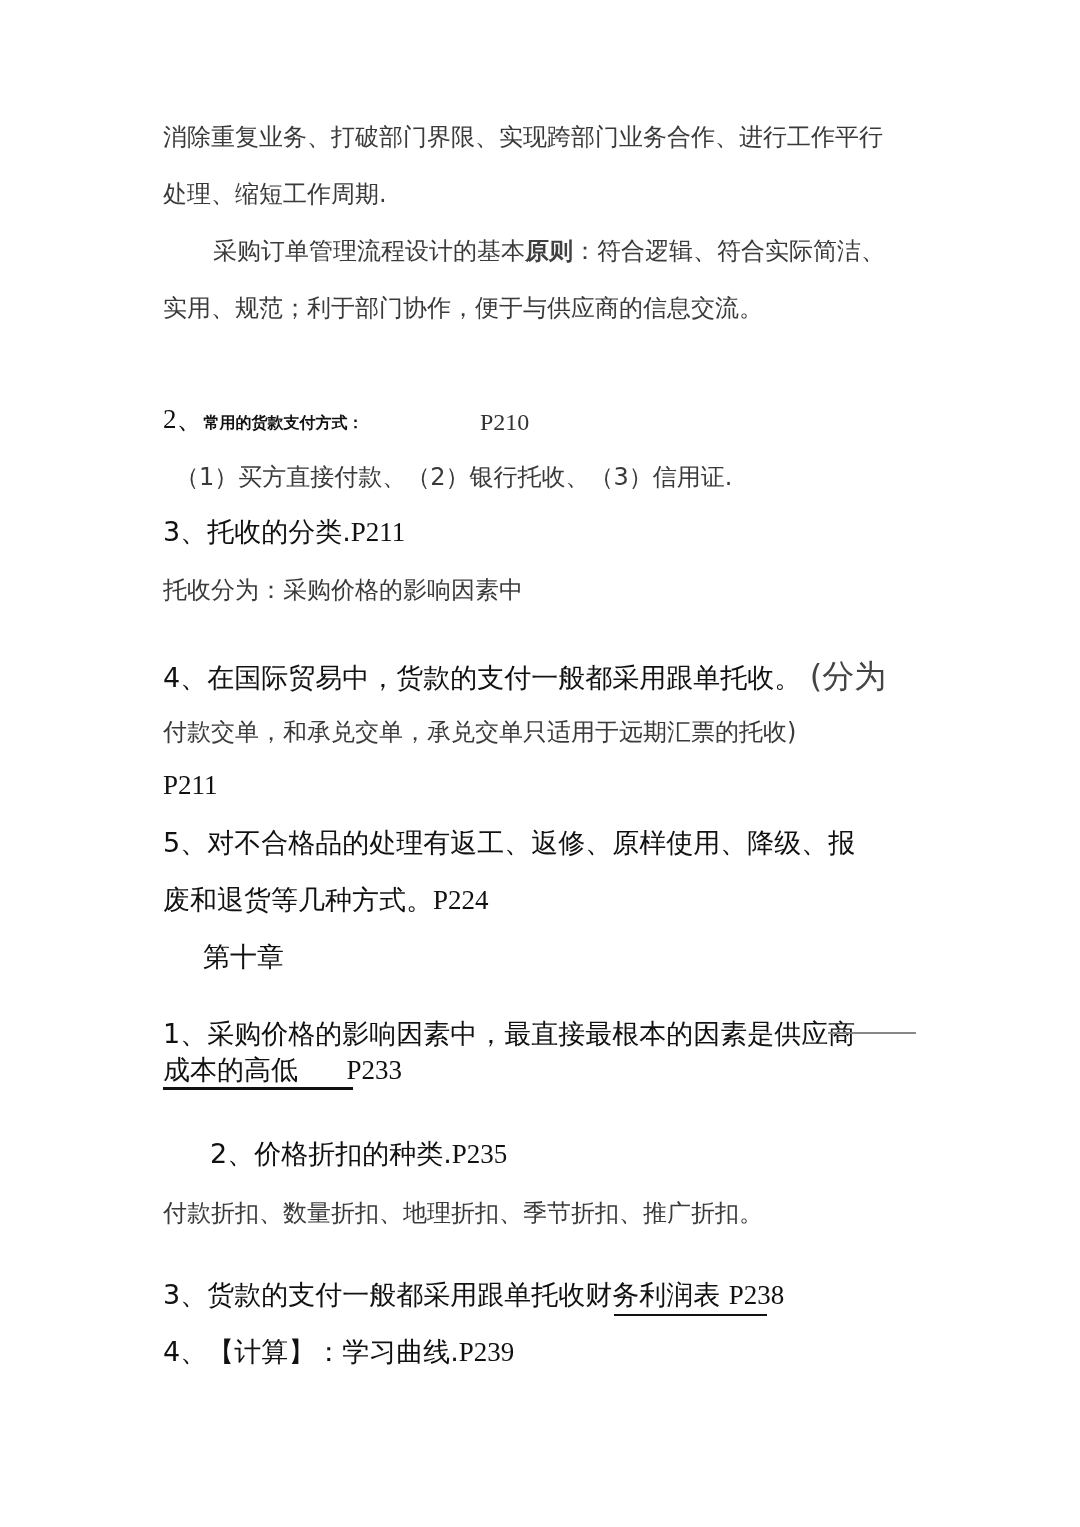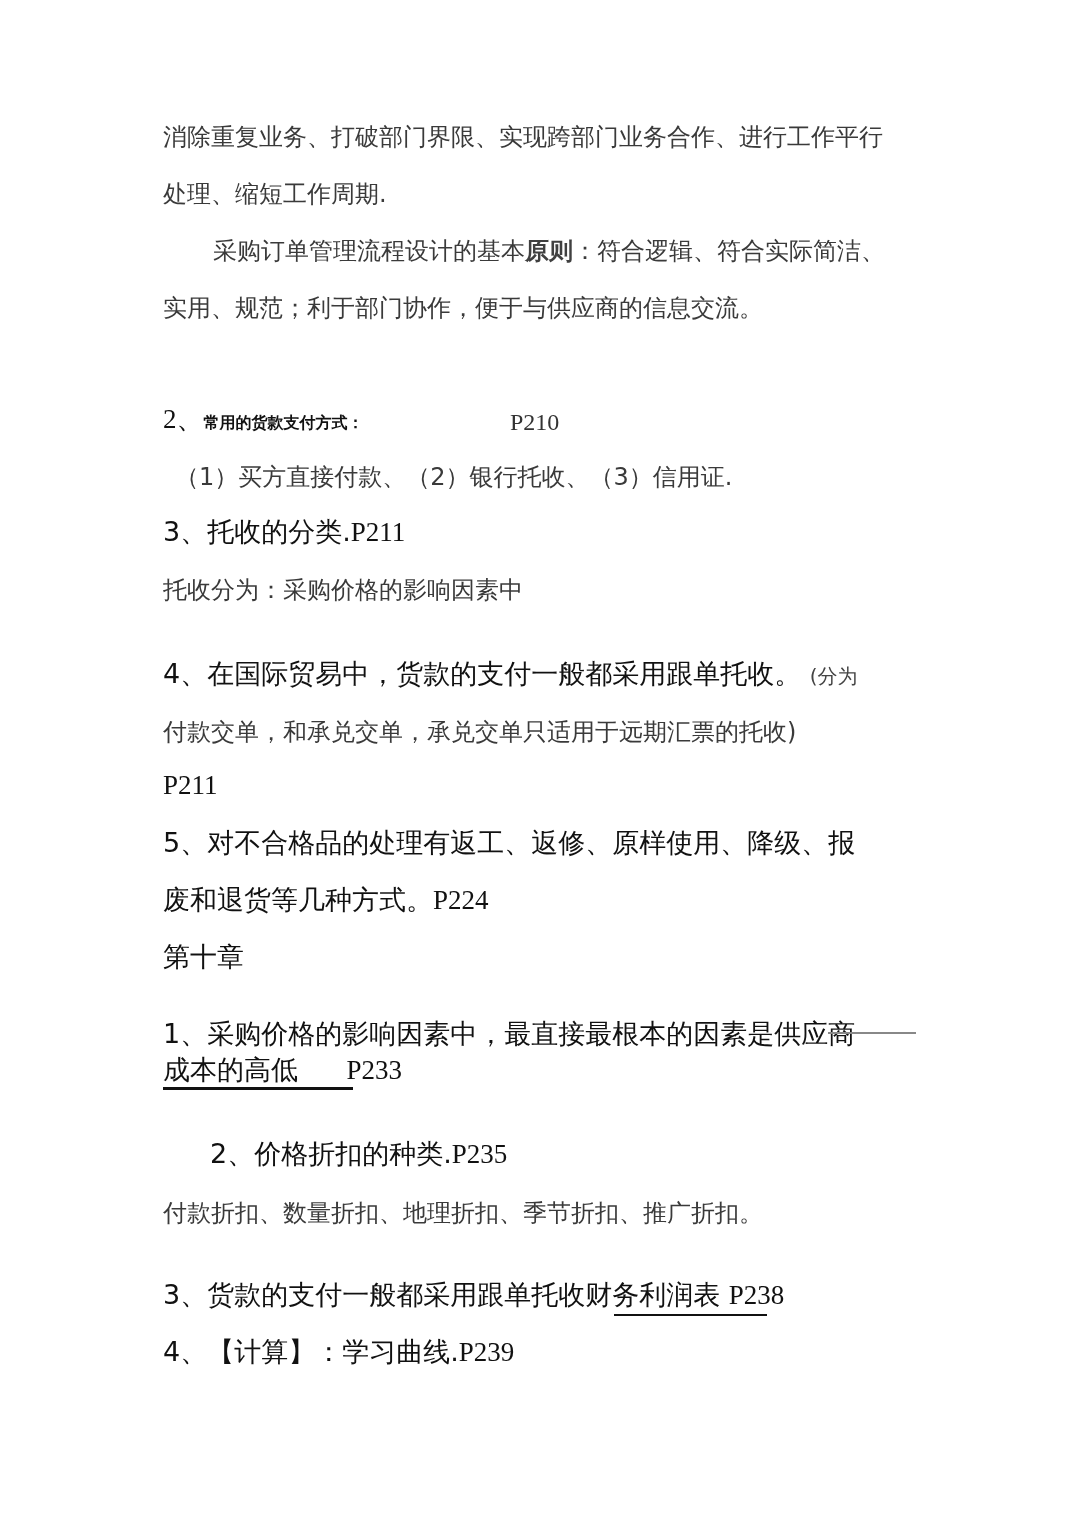--- a/index.html
+++ b/index.html
@@ -42,53 +42,53 @@
 <div class="line light" style="top:239px; left:213px;">
   <span>采购订单管理流程设计的基本</span><span style="font-weight:bold; color:#404040;">原则</span><span>：符合逻辑、符合实际简洁、</span>
 </div>
 <div class="line light" style="top:296px;">
   <span>实用、规范；利于部门协作，便于与供应商的信息交流。</span>
 </div>
 
 <div class="line" style="top:406px;">
   <span class="serif" style="font-size:27px; color:#111;">2、</span><span class="small-bold" style="color:#111;">常用的货款支付方式：</span>
 </div>
-<div class="line serif" style="top:410px; left:480px; font-size:24px; color:#333;margin-left:30px;">
+<div class="line serif" style="top:410px; left:480px; font-size:24px; color:#333;">
   <span>P210</span>
 </div>
 <div class="line light" style="top:465px; left:175px;">
   <span>（1）买方直接付款、（2）银行托收、（3）信用证.</span>
 </div>
 
 <div class="line heavy" style="top:518px;">
   <span>3、</span><span>托收的分类.</span><span class="serif">P211</span>
 </div>
 <div class="line light" style="top:578px;">
   <span>托收分为：采购价格的影响因素中</span>
 </div>
 
 <div class="line heavy" style="top:660px;">
   <span>4、</span><span>在国际贸易中，货款的支付一般都采用跟单托收。</span>
-  <span style="font-size:20px; color:#444;">(分为</span>
+  <span style="font-size:32px; color:#444;">(分为</span>
 </div>
 <div class="line light" style="top:720px;">
   <span>付款交单，和承兑交单，承兑交单只适用于远期汇票的托收)</span>
 </div>
 <div class="line heavy serif" style="top:772px;">
   <span>P211</span>
 </div>
 
 <div class="line heavy" style="top:829px;">
   <span>5、</span><span>对不合格品的处理有返工、返修、原样使用、降级、报</span>
 </div>
 <div class="line heavy" style="top:886px;">
   <span>废和退货等几种方式。</span><span class="serif">P224</span>
 </div>
 
-<div class="line heavy" style="top:943px;">
+<div class="line heavy" style="top:943px;margin-left:40px;">
   <span>第十章</span>
 </div>
 
 <div class="line heavy" style="top:1020px;">
   <span>1、</span><span>采购价格的影响因素中，最直接最根本的因素是</span><span>供应商</span>
 </div>
 <div class="abs-ul" style="top:1032px; left:828px; width:88px; border-top:2px solid #888;"></div>
 <div class="line heavy" style="top:1056px;">
   <span>成本的高低</span>
   <span style="display:inline-block; width:40px;"></span><span class="serif">P233</span>

